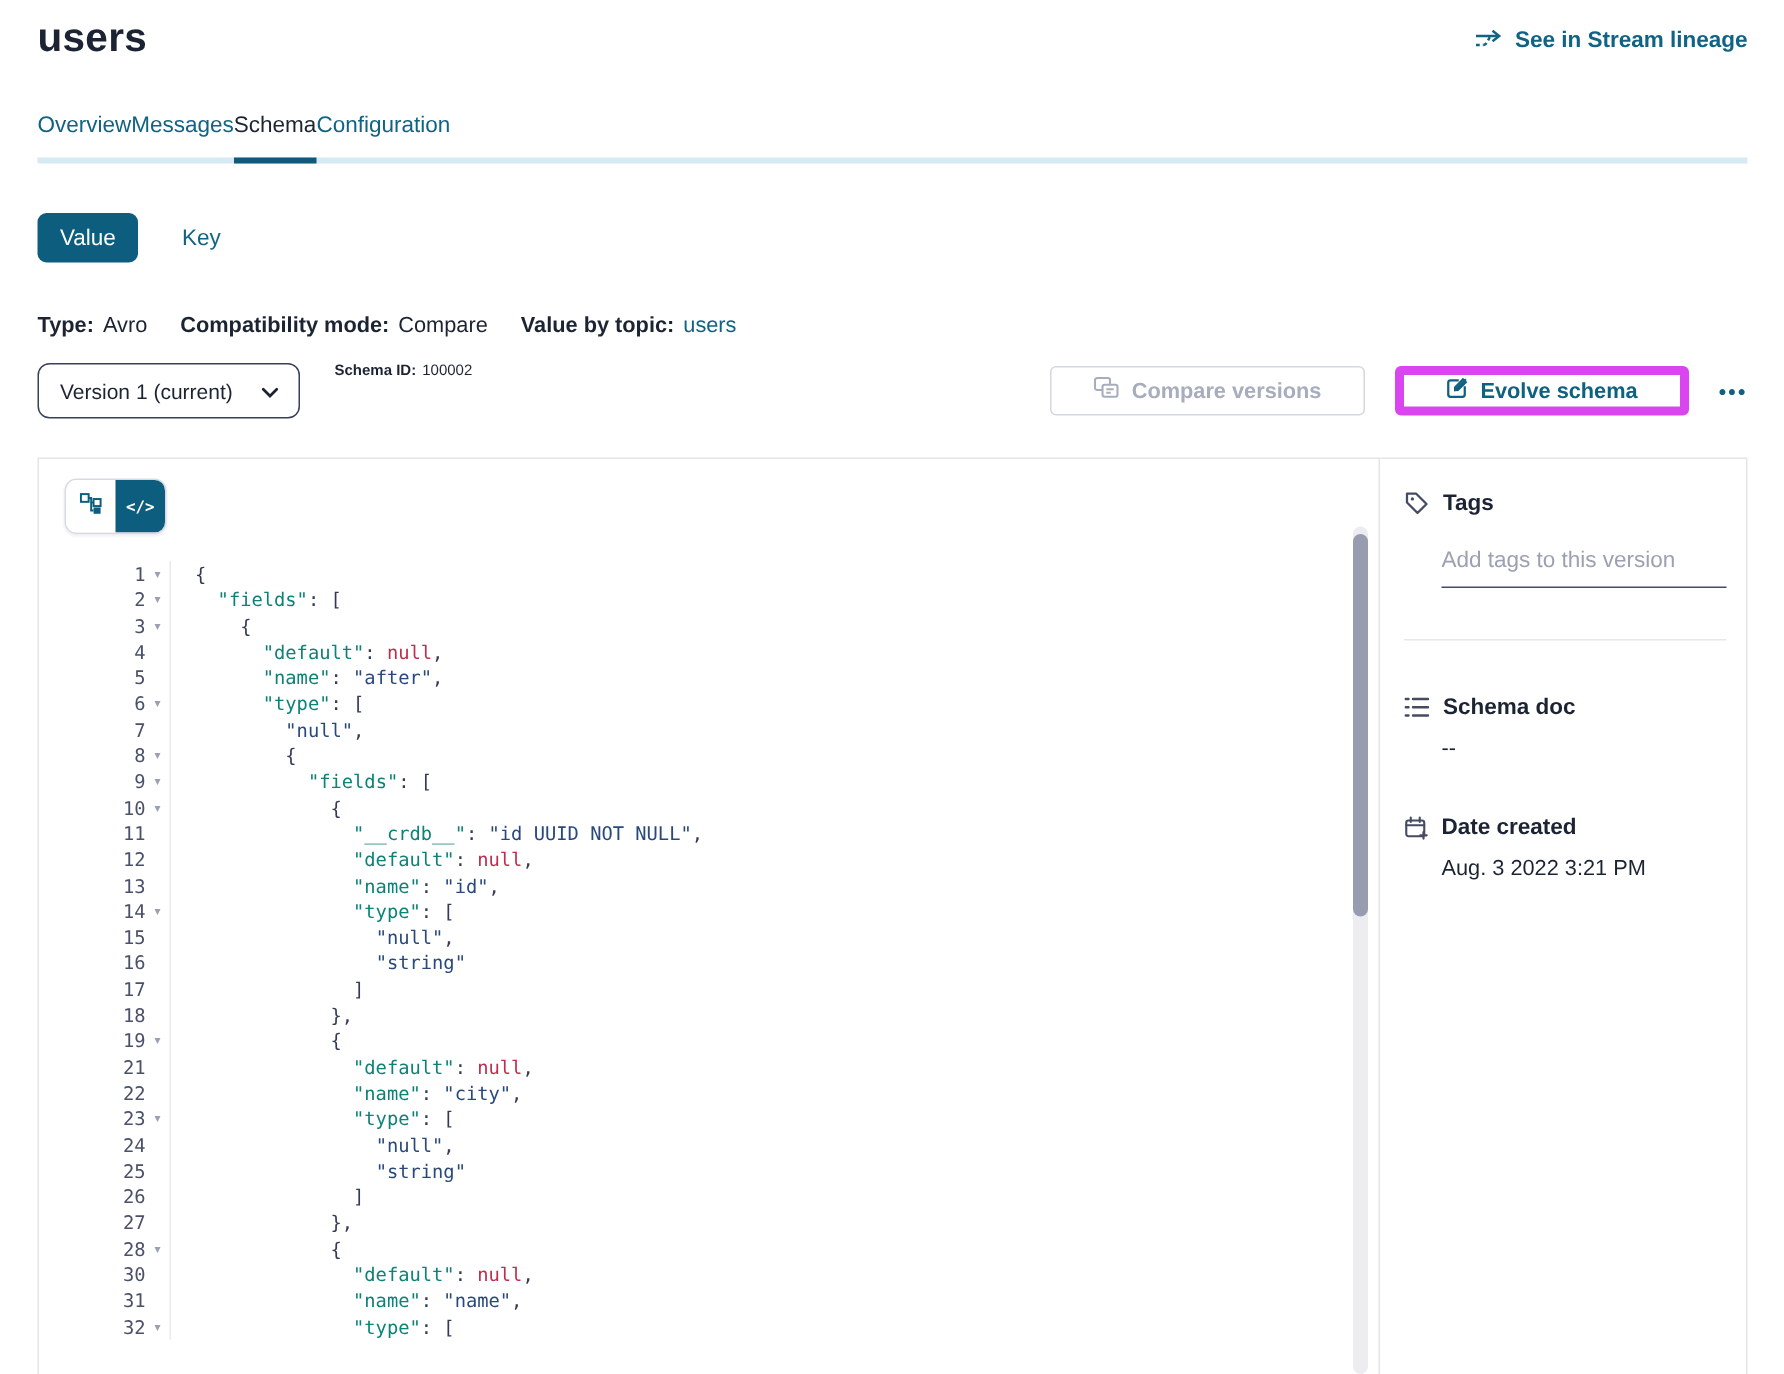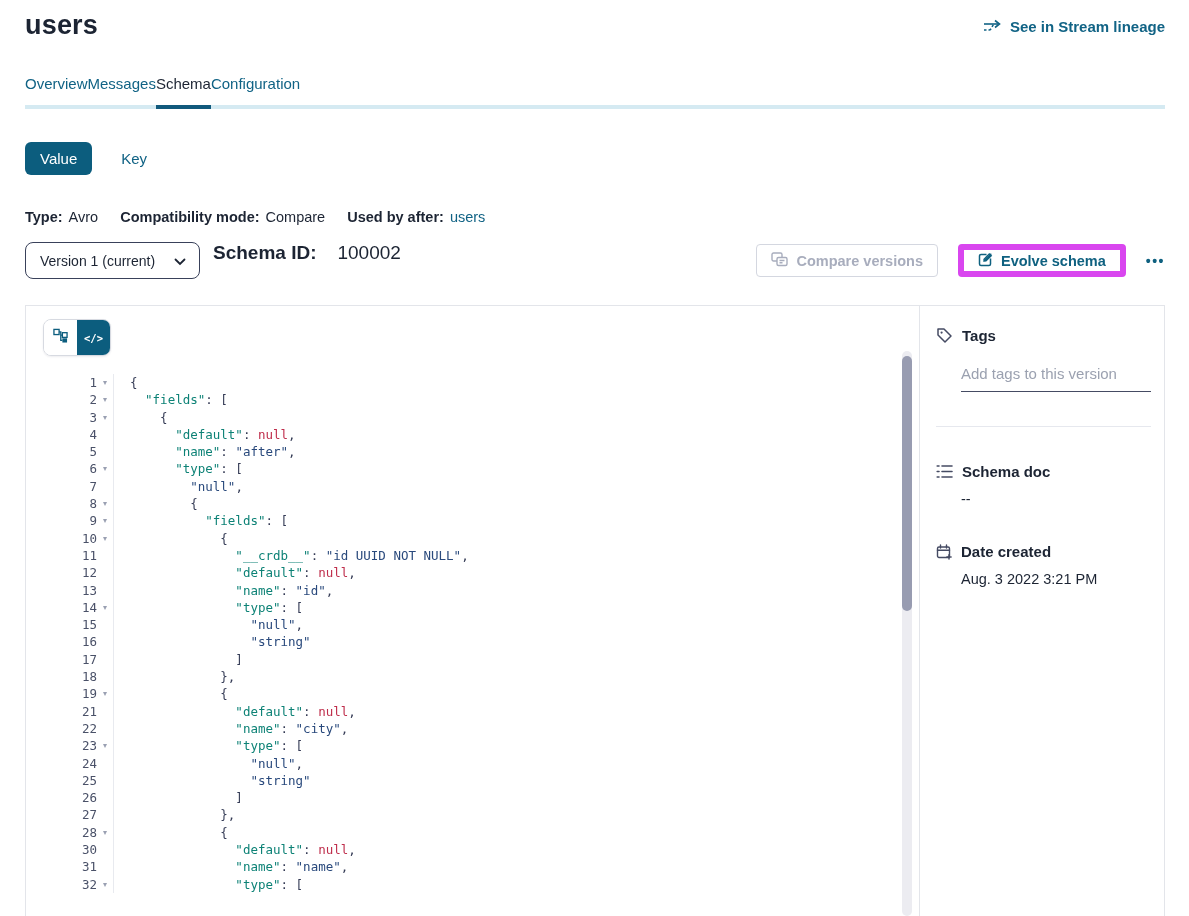--- a/index.html
+++ b/index.html
@@ -32,24 +32,24 @@
   .meta-row { display:flex; gap:22px; margin:34px 24px 0 25px; font-size:14.5px; }
   .meta-item { display:flex; gap:6px; }
   .meta-label { font-weight:700; }
   .meta-link { color:#116385; cursor:pointer; }
 
   
   .version-row { display:flex; margin:17px 24px 0 25px; }
   .version-select { width:175px; height:37px; border:1.2px solid #39415a; border-radius:8px;
     display:flex; align-items:center; justify-content:space-between; padding:0 13px 0 14px;
     font-size:14px; cursor:pointer; background:#fff; }
-  .schema-id { margin-left:13px; font-size:19px; display:flex; gap:21px; }
+  .schema-id { margin-left:23px; font-size:10px; display:flex; gap:4px; }
   .schema-id b { font-weight:700; }
   .vr-right { margin-left:auto; display:flex; align-items:center; gap:20px; }
-  .btn { height:33px; display:flex; align-items:center; gap:8px; padding:0 14px; border-radius:4px;
+  .btn { height:33px; display:flex; align-items:center; gap:8px; padding:0 28px; border-radius:4px;
     font-size:14.5px; font-weight:600; font-family:inherit; background:#fff; cursor:pointer; }
   .btn-disabled { border:1px solid #d4d7e0; color:#a8adbd; }
   .btn-outline { border:6px solid #d946ef; color:#0f6180; }
   .ellipsis-btn { border:none; background:none; color:#0f6180; font-size:14px; letter-spacing:1.5px; font-weight:700; cursor:pointer; padding:0; }
 
   
   .card { position:absolute; left:25px; right:24px; top:305px; bottom:-1px; border:1px solid #e3e5ea; display:flex; background:#fff; }
   .code-panel { width:894px; flex:none; position:relative; border-right:1px solid #e3e5ea; overflow:hidden; }
   .view-toggle { display:inline-flex; margin:13px 0 0 17px; border:1px solid #d7dae1; border-radius:8px; overflow:hidden; box-shadow:0 1px 2px rgba(20,30,60,.08); }
   .seg { width:33px; height:35px; display:flex; align-items:center; justify-content:center; cursor:pointer; background:#fff; color:#0c5d7e; }
@@ -116,21 +116,21 @@
   <div class="meta-row">
     <div class="meta-item">
       <span class="meta-label">Type:</span>
       <span>Avro</span>
     </div>
     <div class="meta-item">
       <span class="meta-label">Compatibility mode:</span>
       <span>Compare</span>
     </div>
     <div class="meta-item">
-      <span class="meta-label">Used by after:</span>
+      <span class="meta-label">Value by topic:</span>
       <a class="meta-link">users</a>
     </div>
   </div>
 
   <div class="version-row">
     <div class="version-select">
       <span>Version 1 (current)</span>
       <span>
         <svg width="12" height="8" viewBox="0 0 12 8" fill="none" stroke="#1c2433" stroke-width="1.8" stroke-linecap="round">
             <path d="M1.5 1.5 L6 6 L10.5 1.5"></path>

